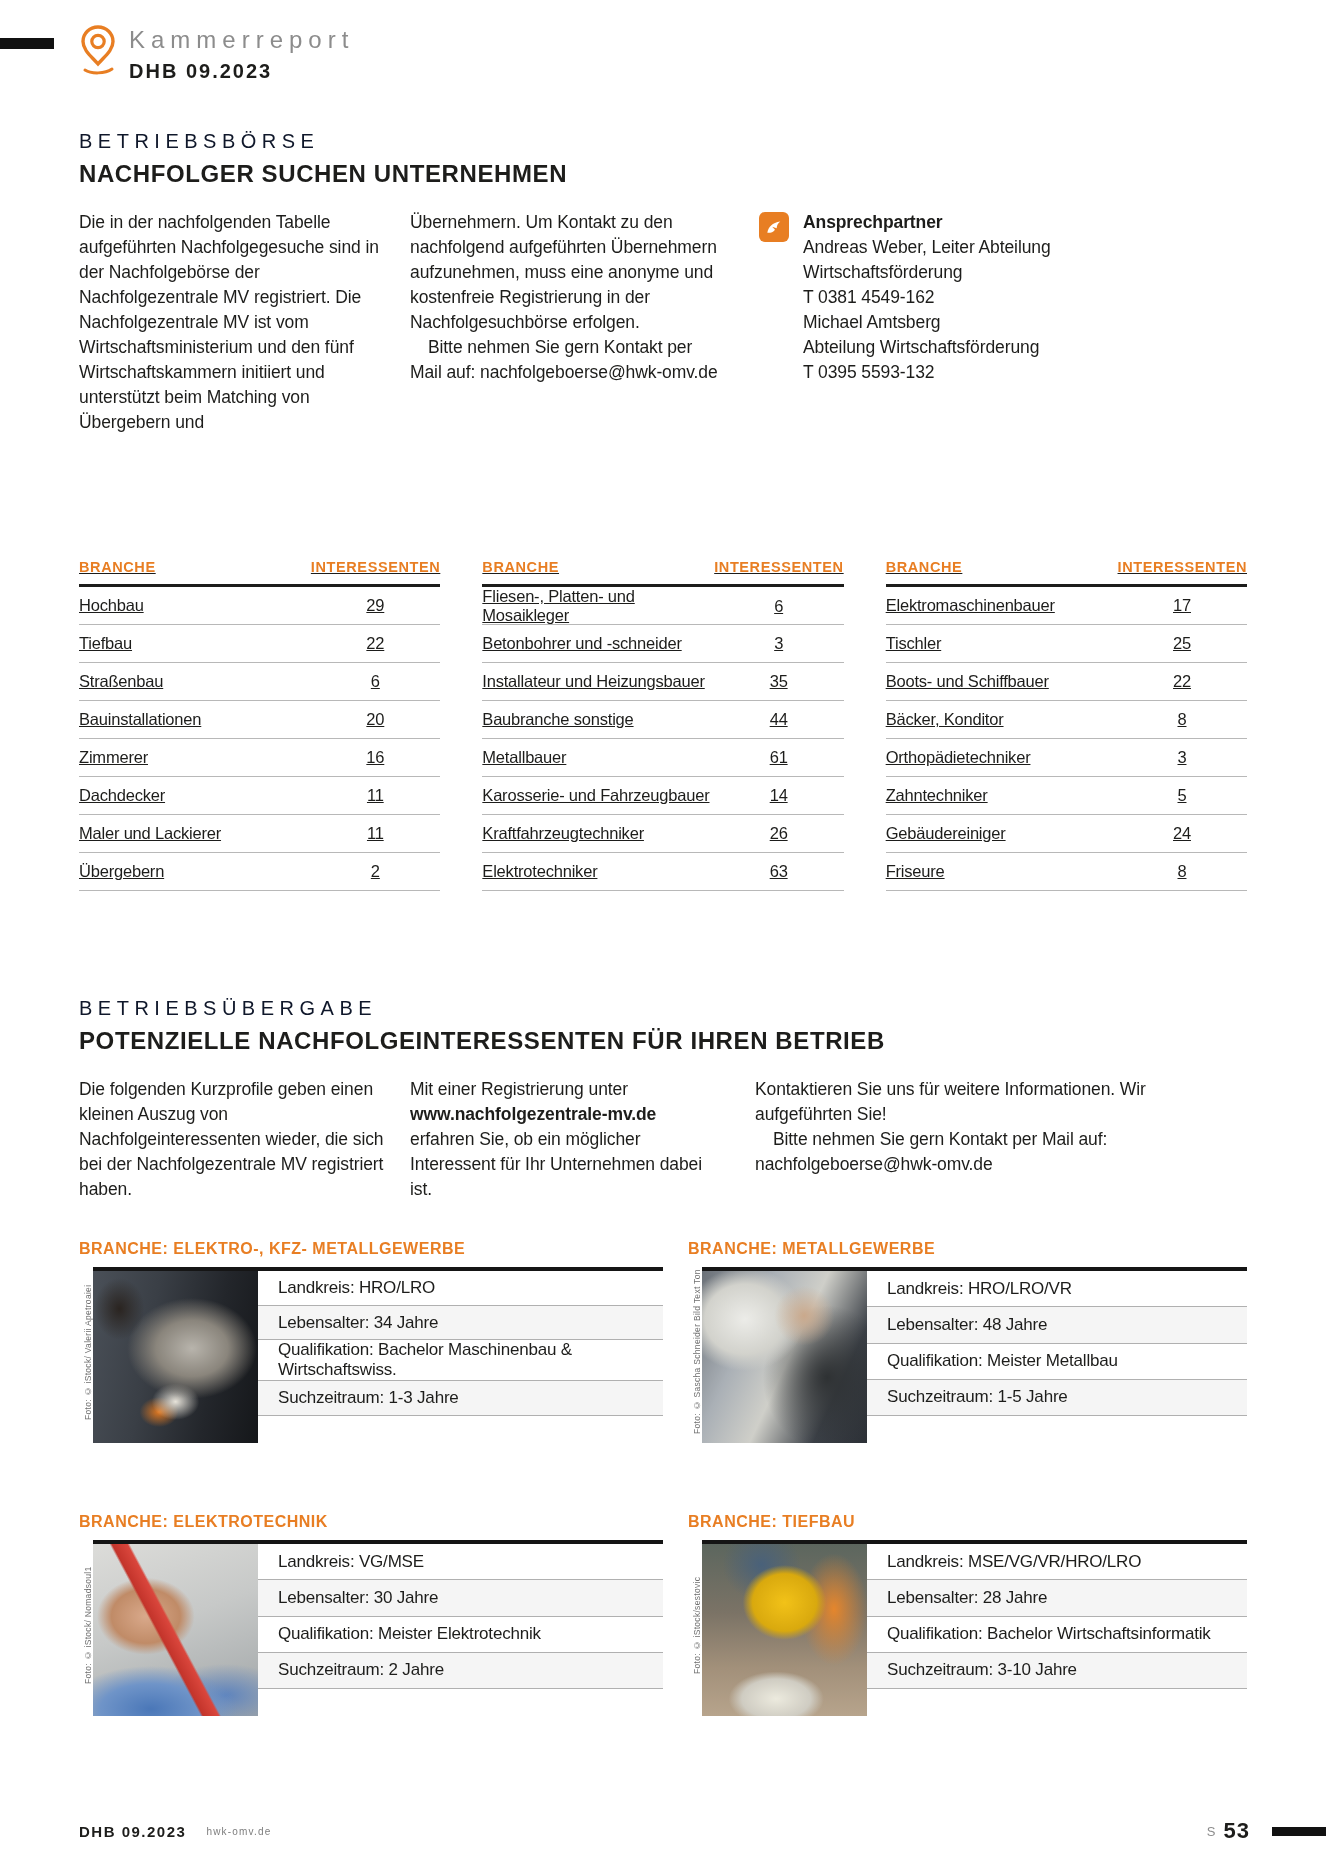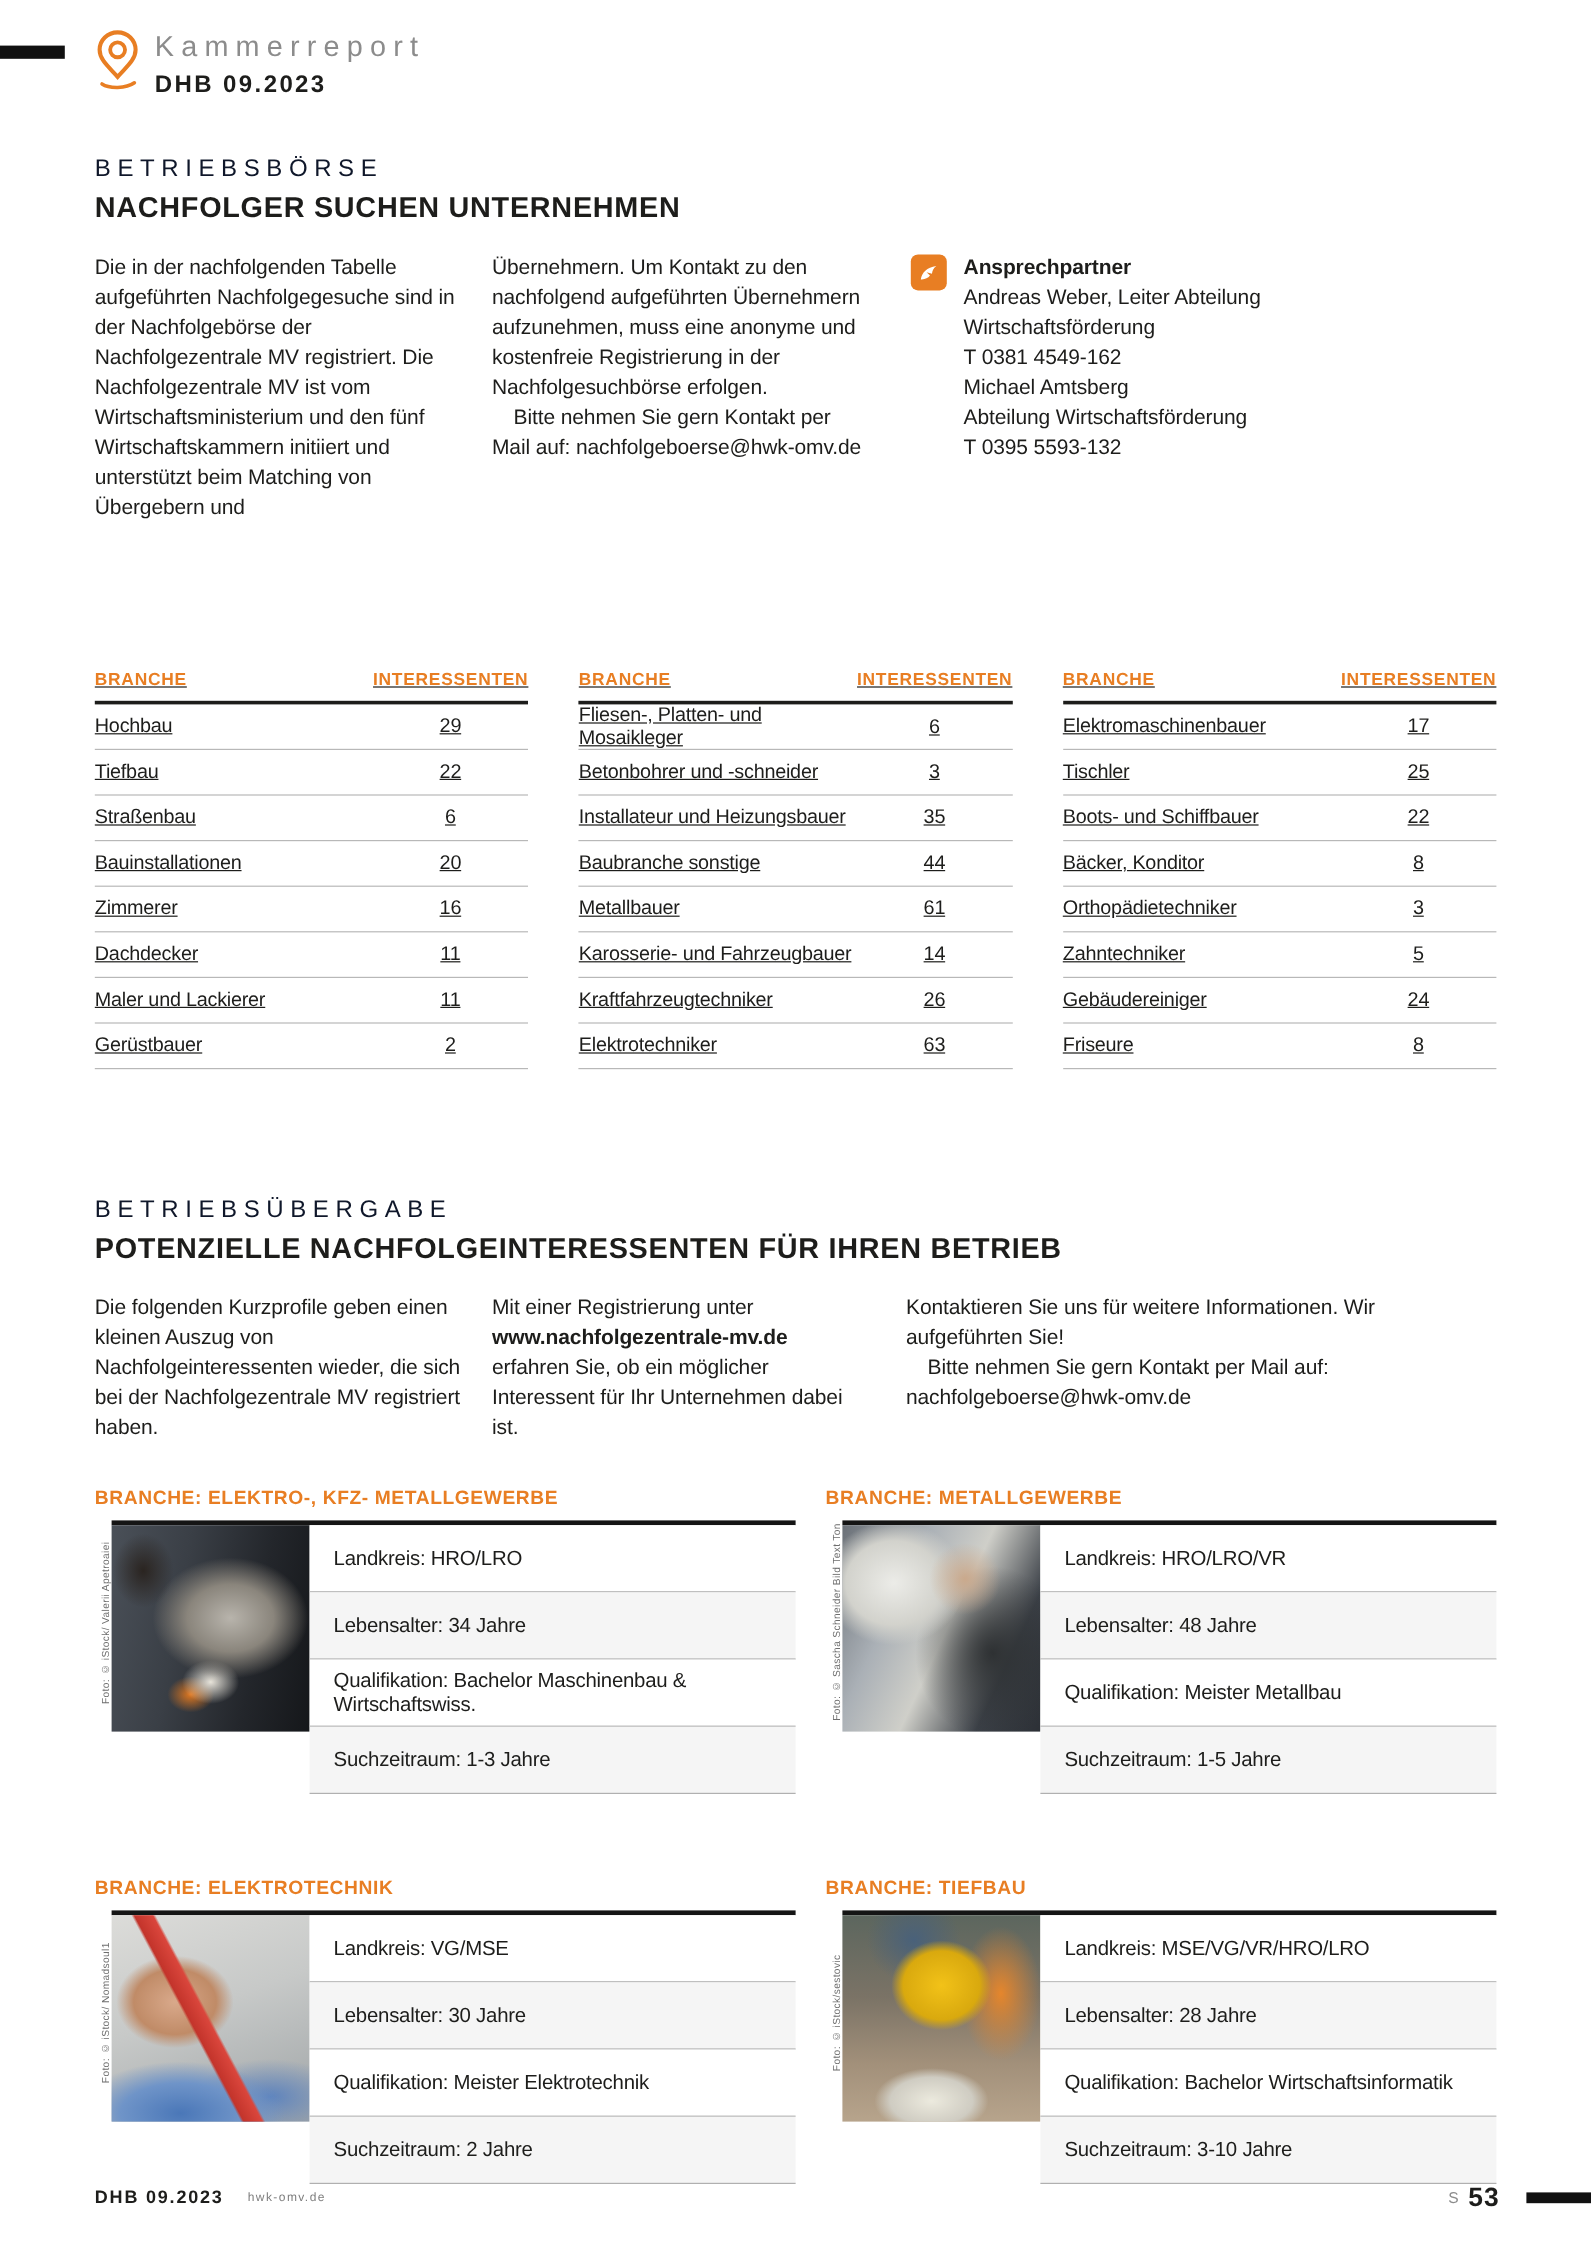--- a/index.html
+++ b/index.html
@@ -48,21 +48,21 @@
 
   
   .cards { display:grid; grid-template-columns:584px 559px; column-gap:25px; row-gap:70px; margin-top:38px; }
   .card-kicker { color:#E87E23; font-size:16px; font-weight:bold; letter-spacing:0.5px; margin-bottom:9px; }
   .card-row { display:flex; }
   .credit { flex:0 0 14px; height:172px; display:flex; align-items:flex-end; justify-content:center;
             writing-mode:vertical-rl; transform:rotate(180deg); font-size:8.5px; color:#6e6e6e;
             letter-spacing:0.3px; padding-top:2px; }
   .card-frame { flex:1; display:flex; border-top:4px solid #151515; }
   .photo { flex:0 0 165px; height:172px; }
-  .details { flex:1; display:flex; flex-direction:column; height:224px; }
+  .details { flex:1; display:flex; flex-direction:column; height:145px; }
   .detail-row { flex:1; display:flex; align-items:center; padding-left:20px;
                 border-bottom:1px solid #b0b0b0; font-size:17px; letter-spacing:-0.2px; background:#fff; }
   .details div.detail-row:nth-of-type(even) { background:#f5f5f5; }
 
   
   .photo-mechanic {
     background:
       radial-gradient(36px 44px at 16% 22%, #2a2420 0%, rgba(0,0,0,0) 70%),
       radial-gradient(90px 70px at 60% 45%, #b8b4ac 0%, #8a857c 40%, rgba(0,0,0,0) 72%),
       radial-gradient(34px 26px at 50% 76%, #e8e4da 0%, rgba(0,0,0,0) 70%),
@@ -200,21 +200,21 @@
               <span>Dachdecker</span>
               <span class="tdn">11</span>
             </div>
 
             <div class="trow">
               <span>Maler und Lackierer</span>
               <span class="tdn">11</span>
             </div>
 
             <div class="trow">
-              <span>Gerüstbauer</span>
+              <span>Übergebern</span>
               <span class="tdn">2</span>
             </div>
           </div>
       </div>
 
       <div class="tgroup">
         <div class="thead">
           <span class="th">BRANCHE</span>
           <span class="th thn">INTERESSENTEN</span>
         </div>

